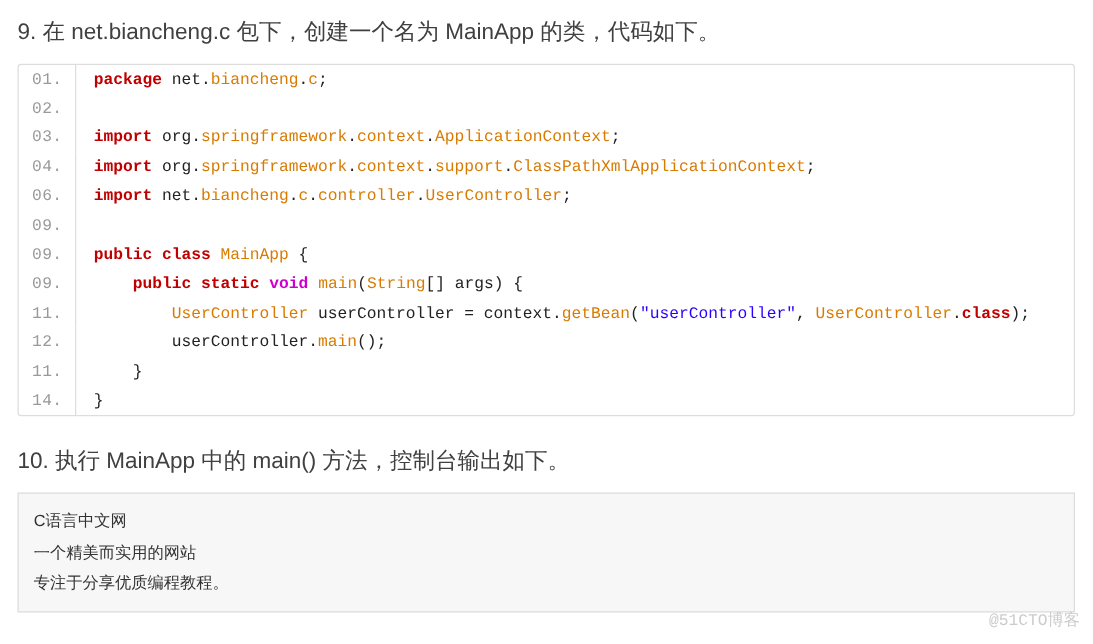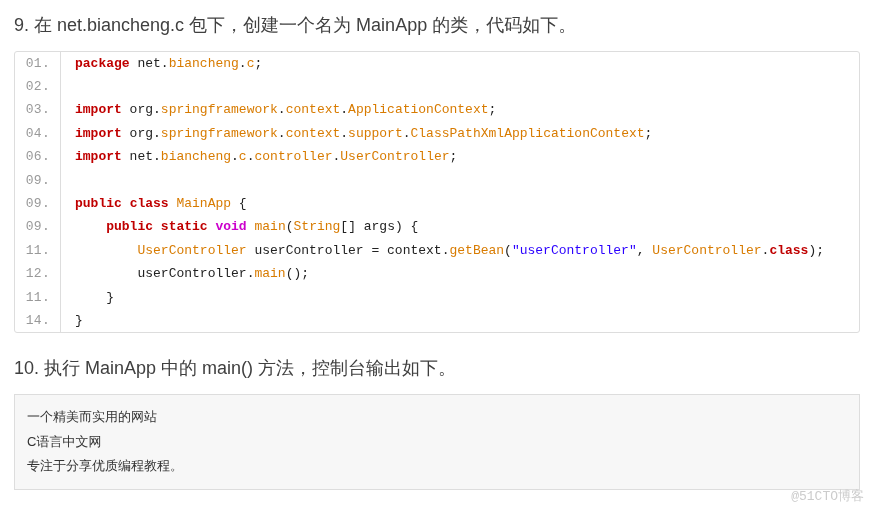--- a/index.html
+++ b/index.html
@@ -126,18 +126,18 @@
     </div>
     <div class="code-line">
       <span class="line-num">14.</span>
       <span class="line-code"><span class="tok-plain">}</span></span>
     </div>
   </div>
 
 <div class="step-heading">10. 执行 MainApp 中的 main() 方法，控制台输出如下。</div>
 
 <div class="output-block" id="output-container">
+    <div>C语言中文网</div>
     <div>一个精美而实用的网站</div>
-    <div>C语言中文网</div>
     <div>专注于分享优质编程教程。</div>
   </div>
 
 <div class="watermark">@51CTO博客</div>
 
 </body></html>

